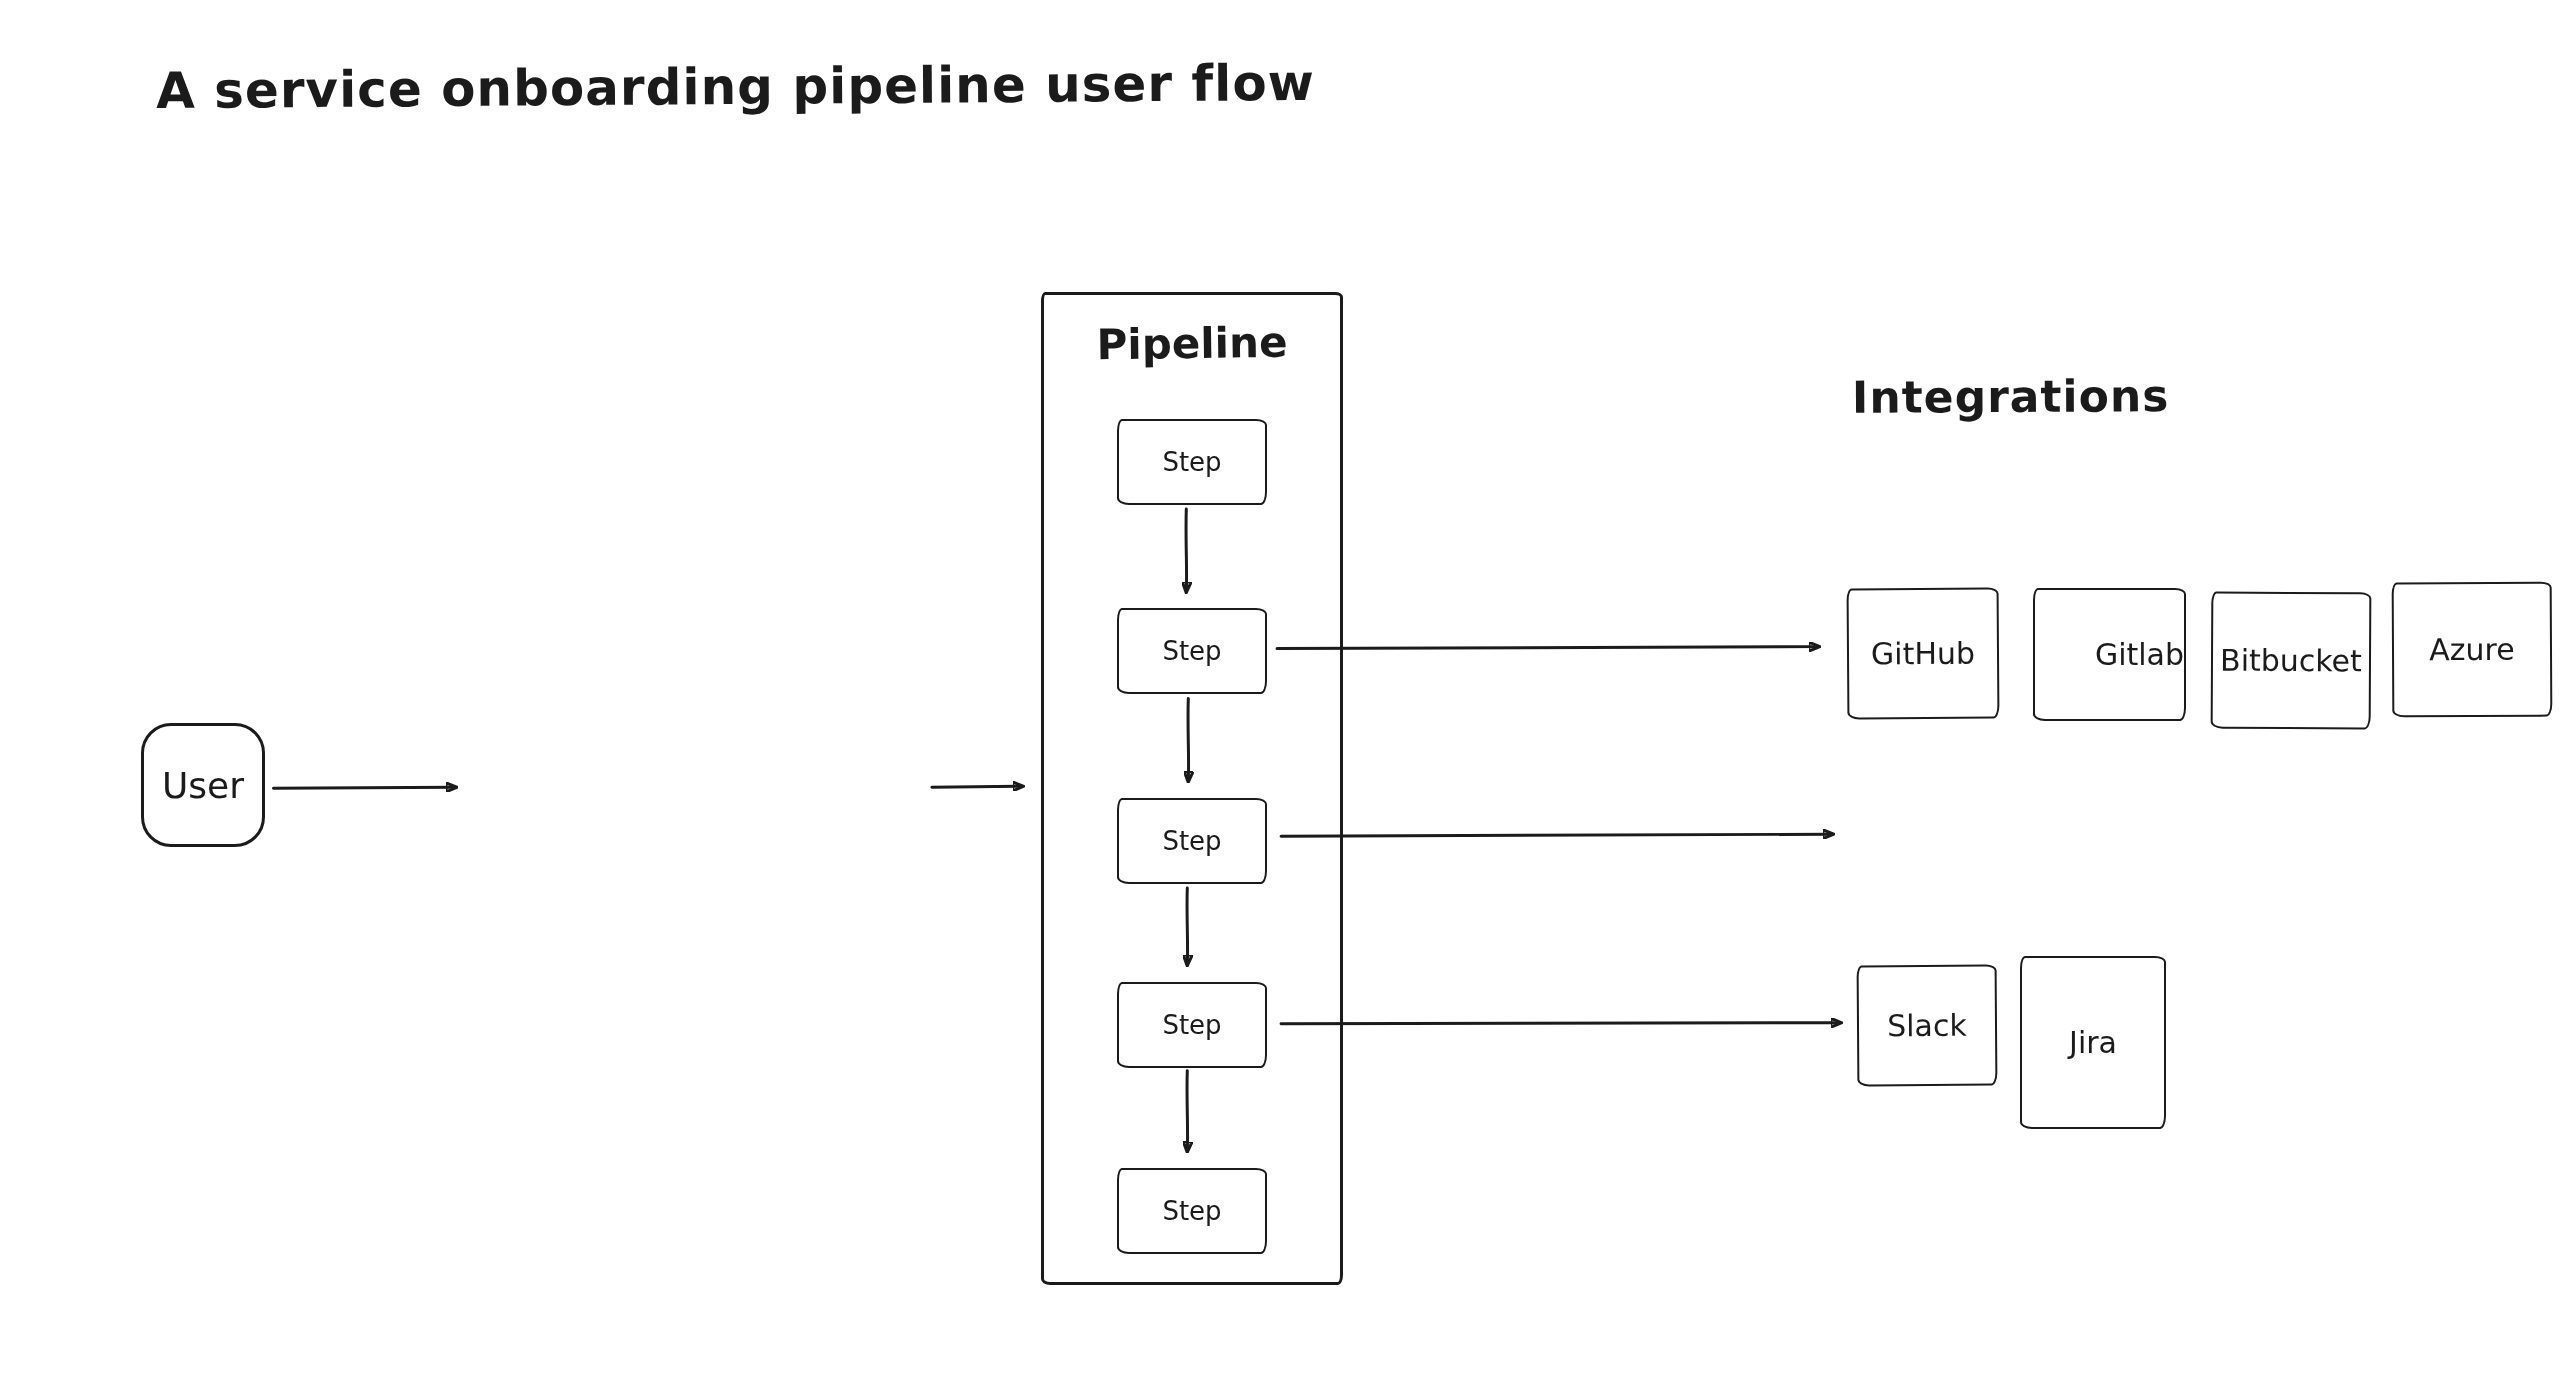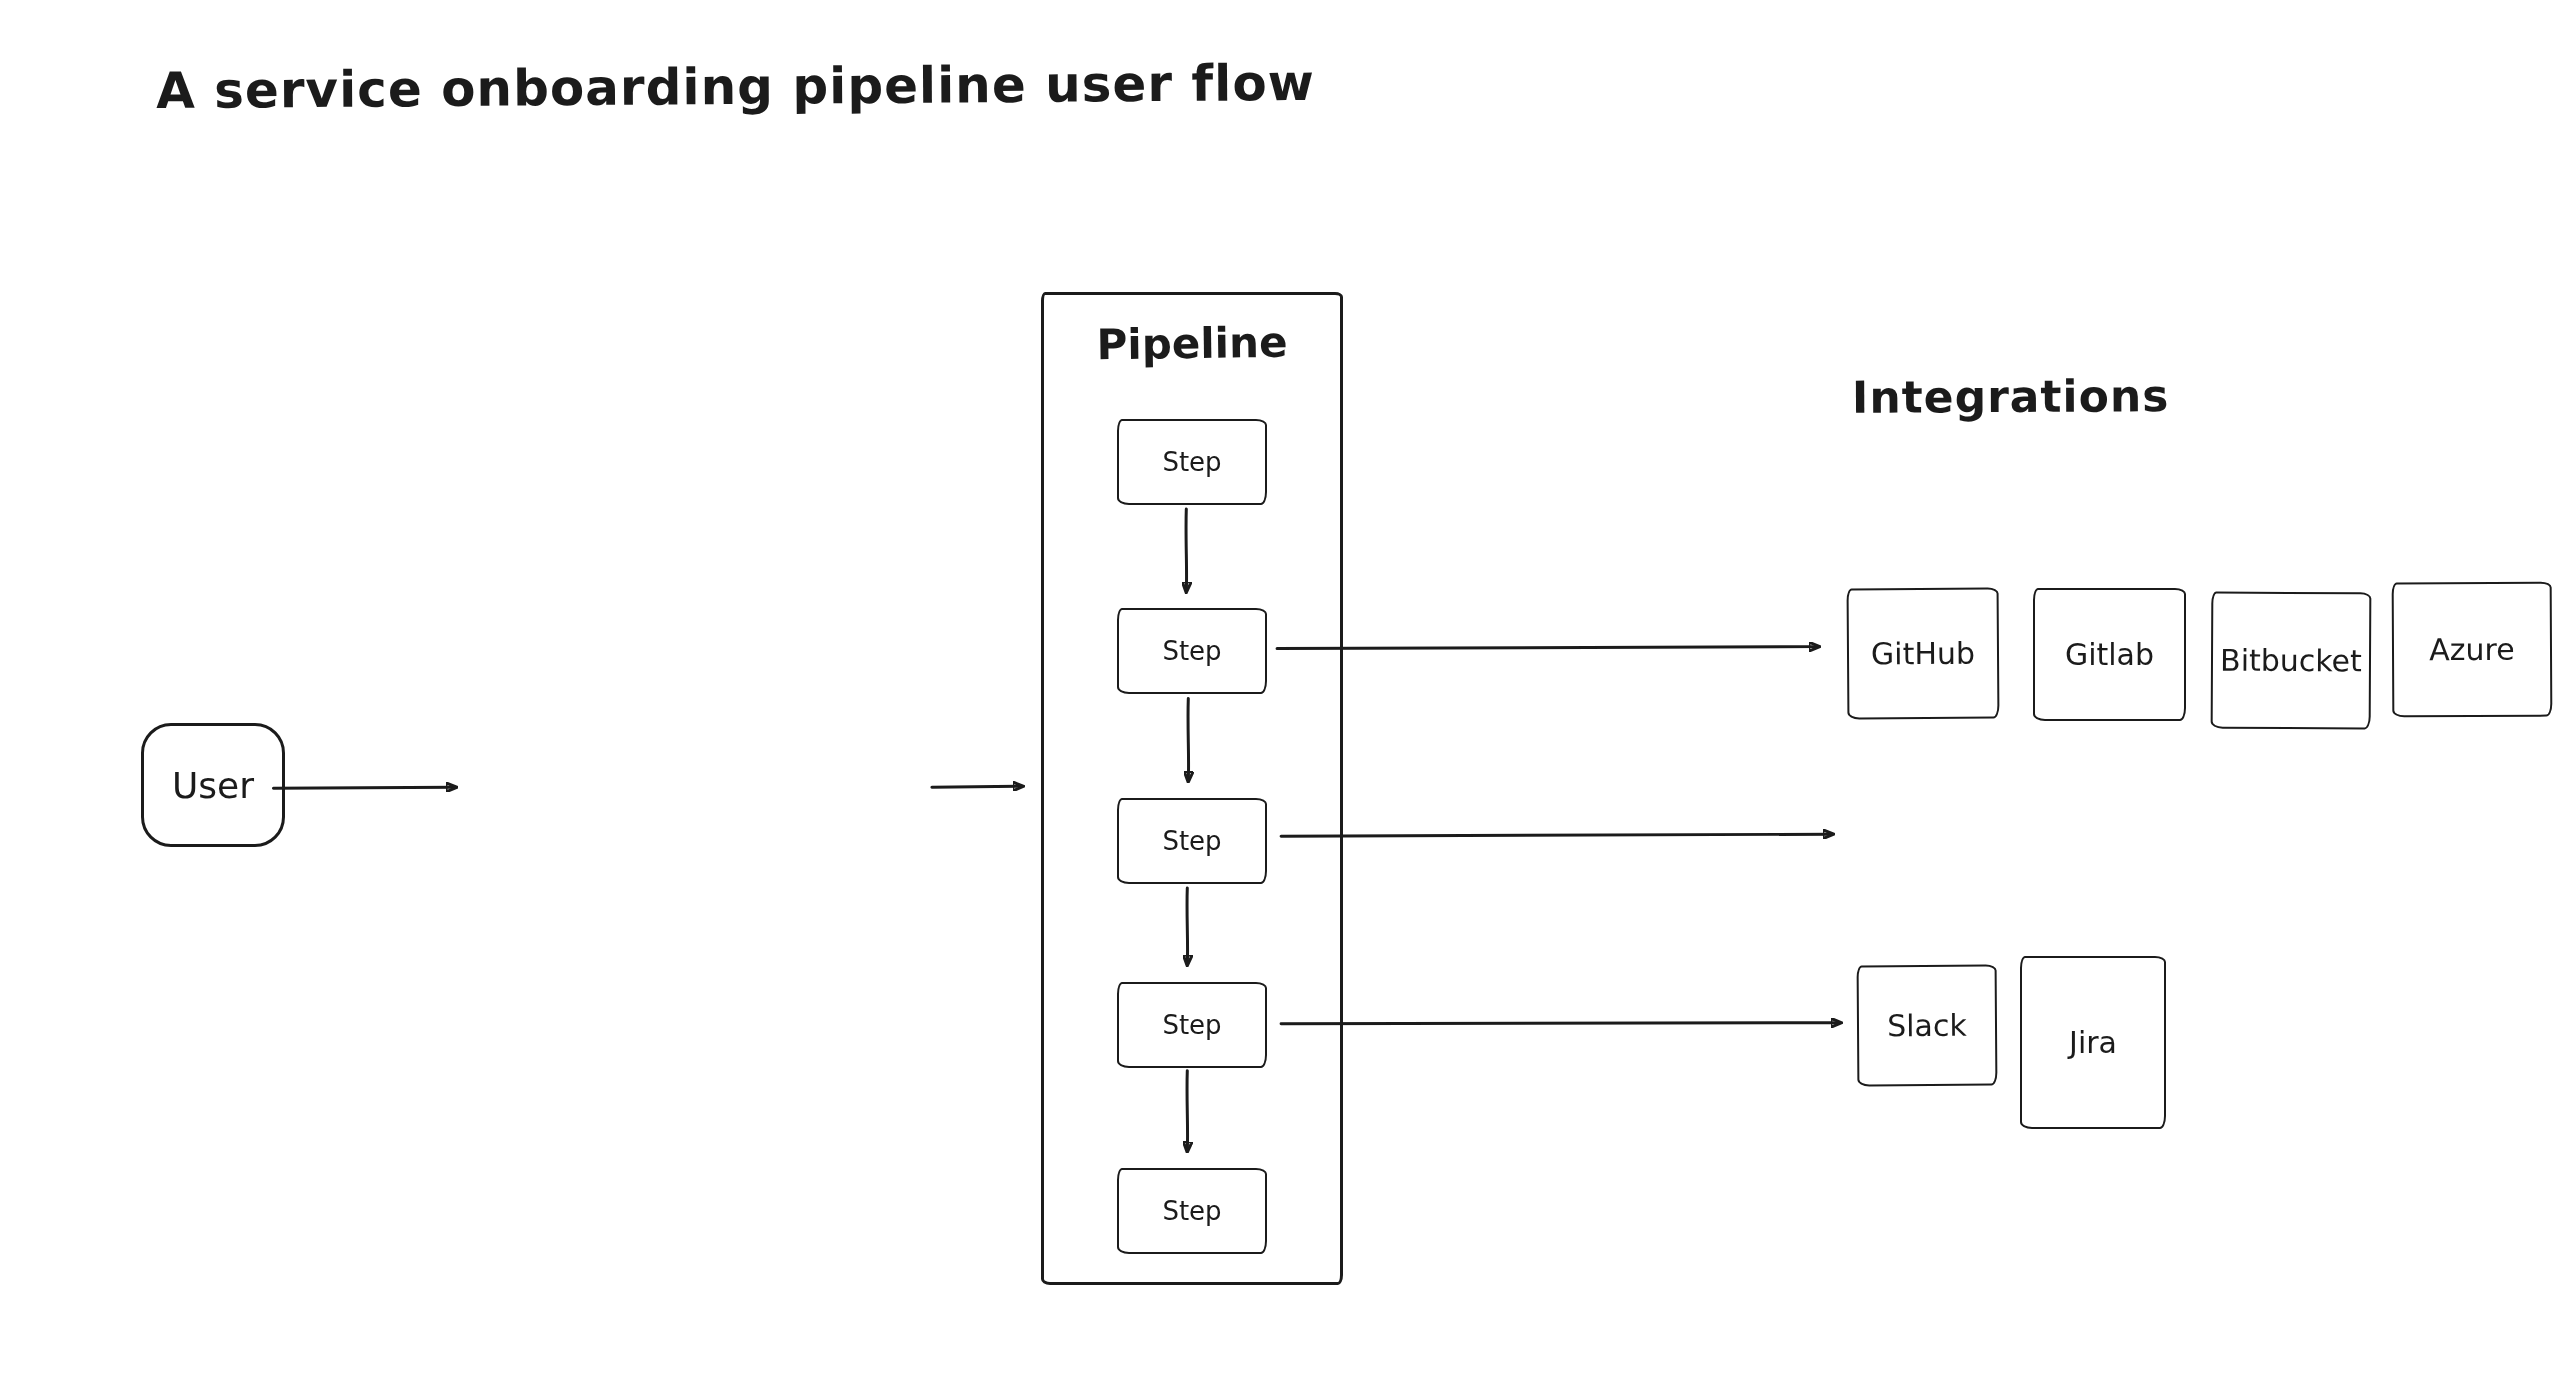--- a/index.html
+++ b/index.html
@@ -34,21 +34,21 @@
   .page-title{
     position:absolute;
     left:128px; top:58px;
     font-size:50px;
     font-weight:600;
     letter-spacing:1px;
     transform:rotate(-0.4deg);
     white-space:nowrap;
   }
   .user-box{
-    left:113px; top:723px; width:144px; height:124px;
+    left:113px; top:723px; width:124px; height:124px;
     border-radius:30px;
     border-width:3.5px;
     font-size:36px;
   }
   .harness-box{
     left:447px; top:297px; width:453px; height:971px;
     border-radius:3px 6px 4px 7px / 7px 4px 8px 5px;
     align-items:flex-start;
   }
   .harness-title{
@@ -97,21 +97,21 @@
   .integrations-title{
     position:absolute;
     left:1824px; top:371px;
     font-size:44px; font-weight:600;
     letter-spacing:1px;
     transform:rotate(-0.3deg);
     white-space:nowrap;
   }
   .int-box{font-size:30px; border-width:2.5px;}
   .github-box   {left:1819px; top:588px; width:152px; height:131px; transform:rotate(-0.4deg);}
-  .gitlab-box   {left:2005px; top:588px; width:153px; height:133px;}
+  .gitlab-box   {left:2005px; top:588px; width:153px; height:133px;justify-content:flex-end;}
   .bitbucket-box{left:2183px; top:592px; width:160px; height:137px; transform:rotate(0.3deg);}
   .azure-box    {left:2364px; top:582px; width:160px; height:135px; transform:rotate(-0.3deg);}
   .cloud-box    {left:1824px; top:750px; width:246px; height:166px; font-size:32px;}
   .slack-box    {left:1829px; top:965px; width:140px; height:121px; transform:rotate(-0.4deg);align-items:center;}
   .jira-box     {left:1992px; top:956px; width:146px; height:173px;}
   .arrow-layer{
     position:absolute;
     left:0; top:0; width:2576px; height:1401px;
     pointer-events:none;
   }

